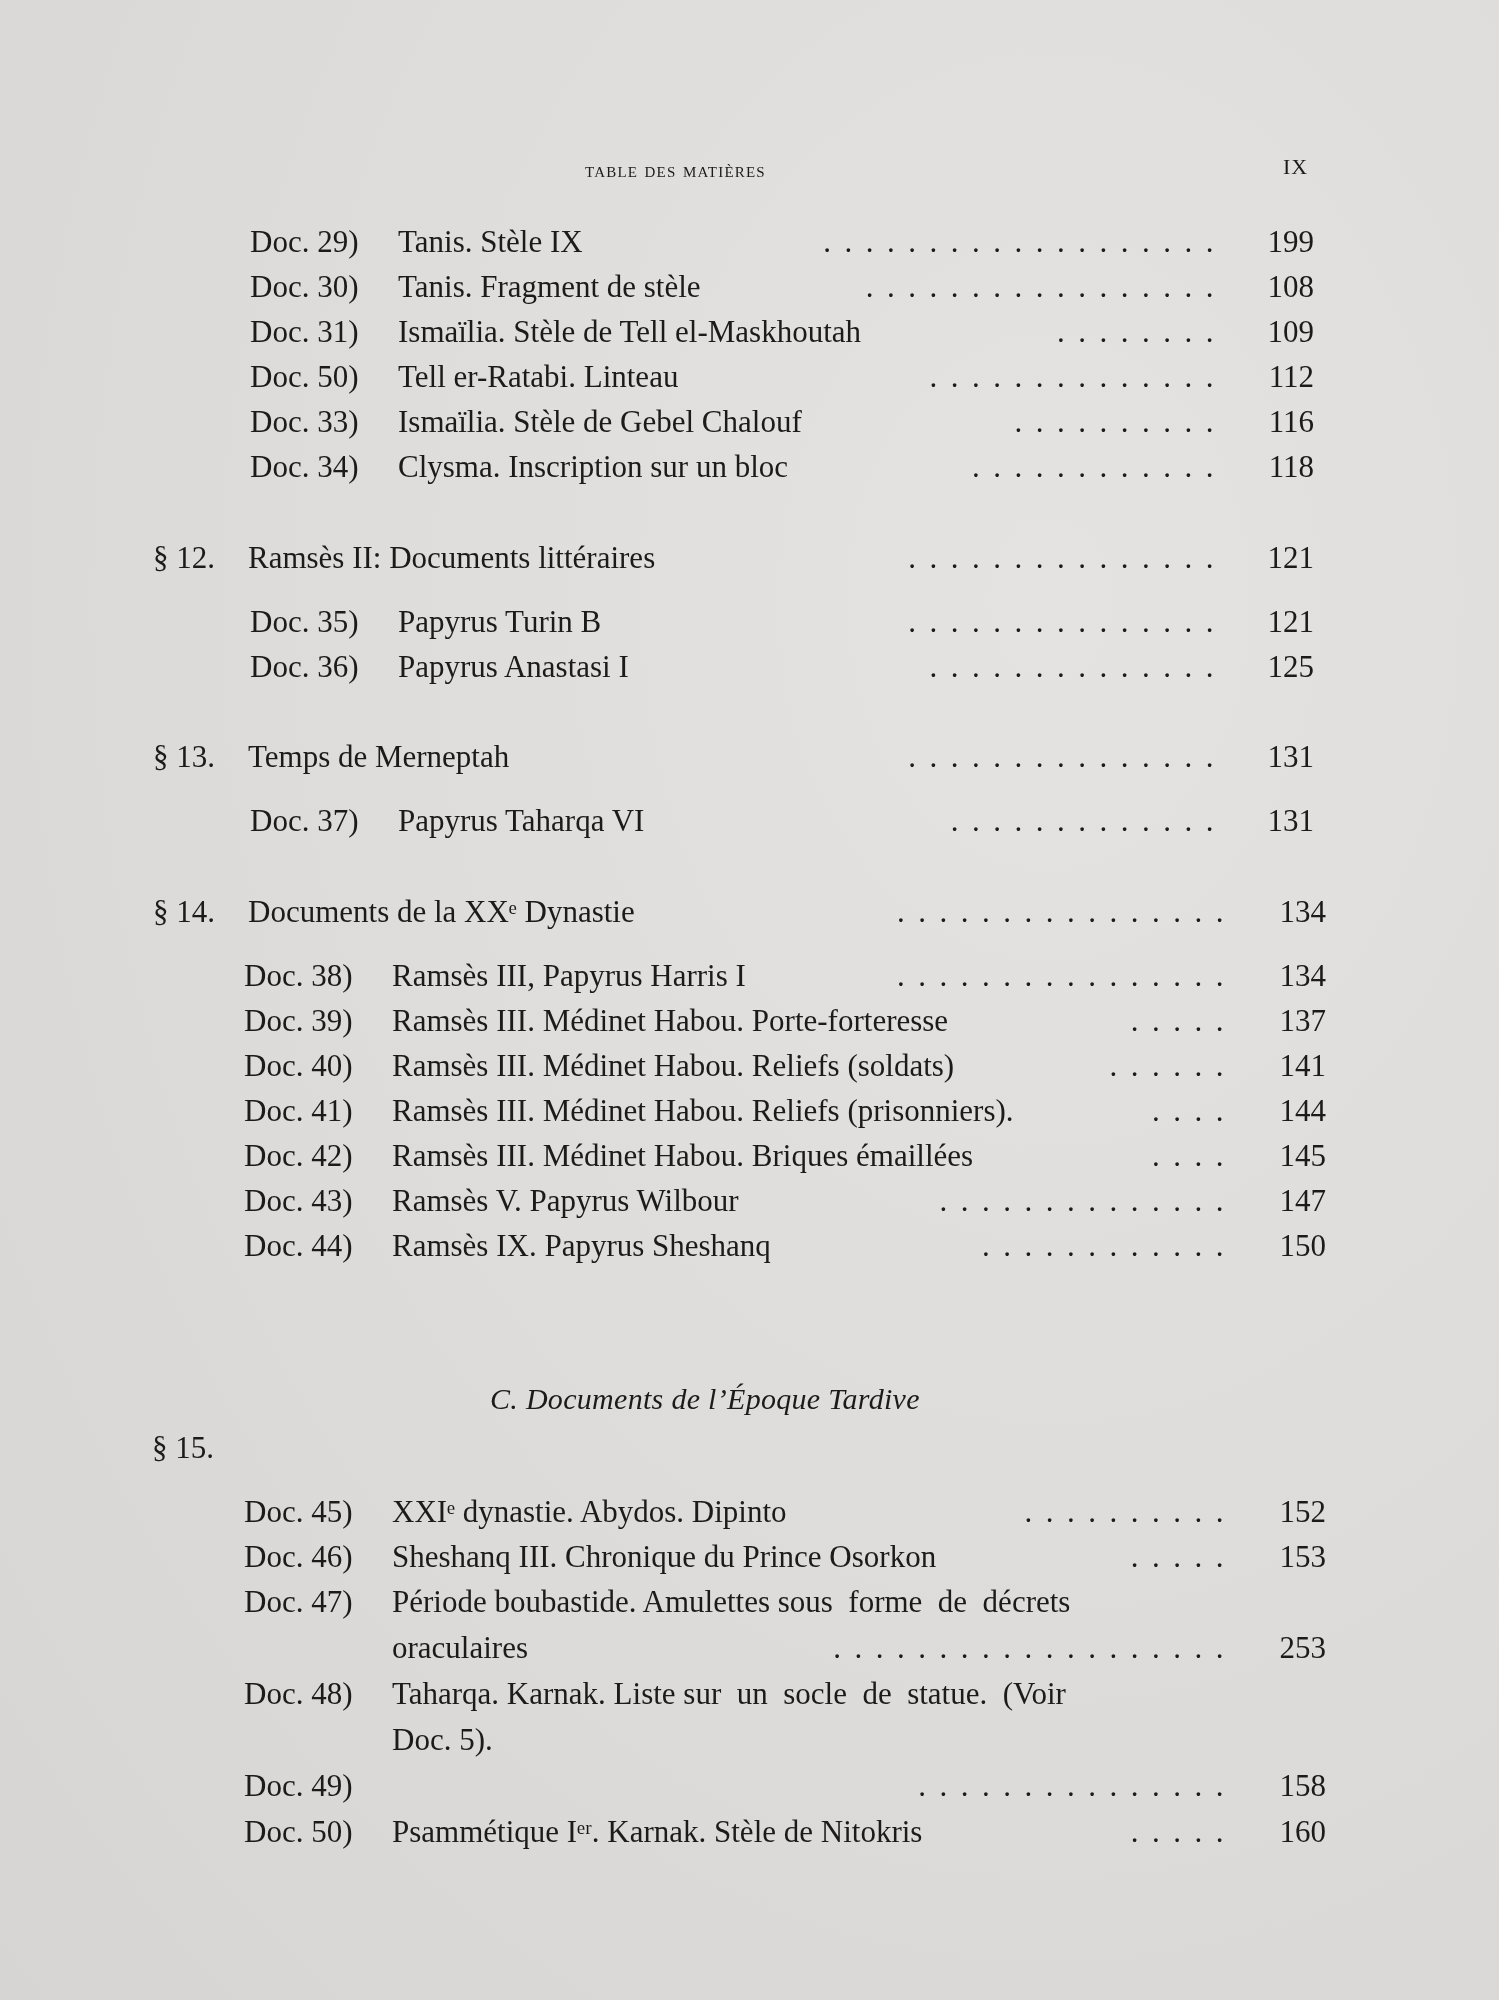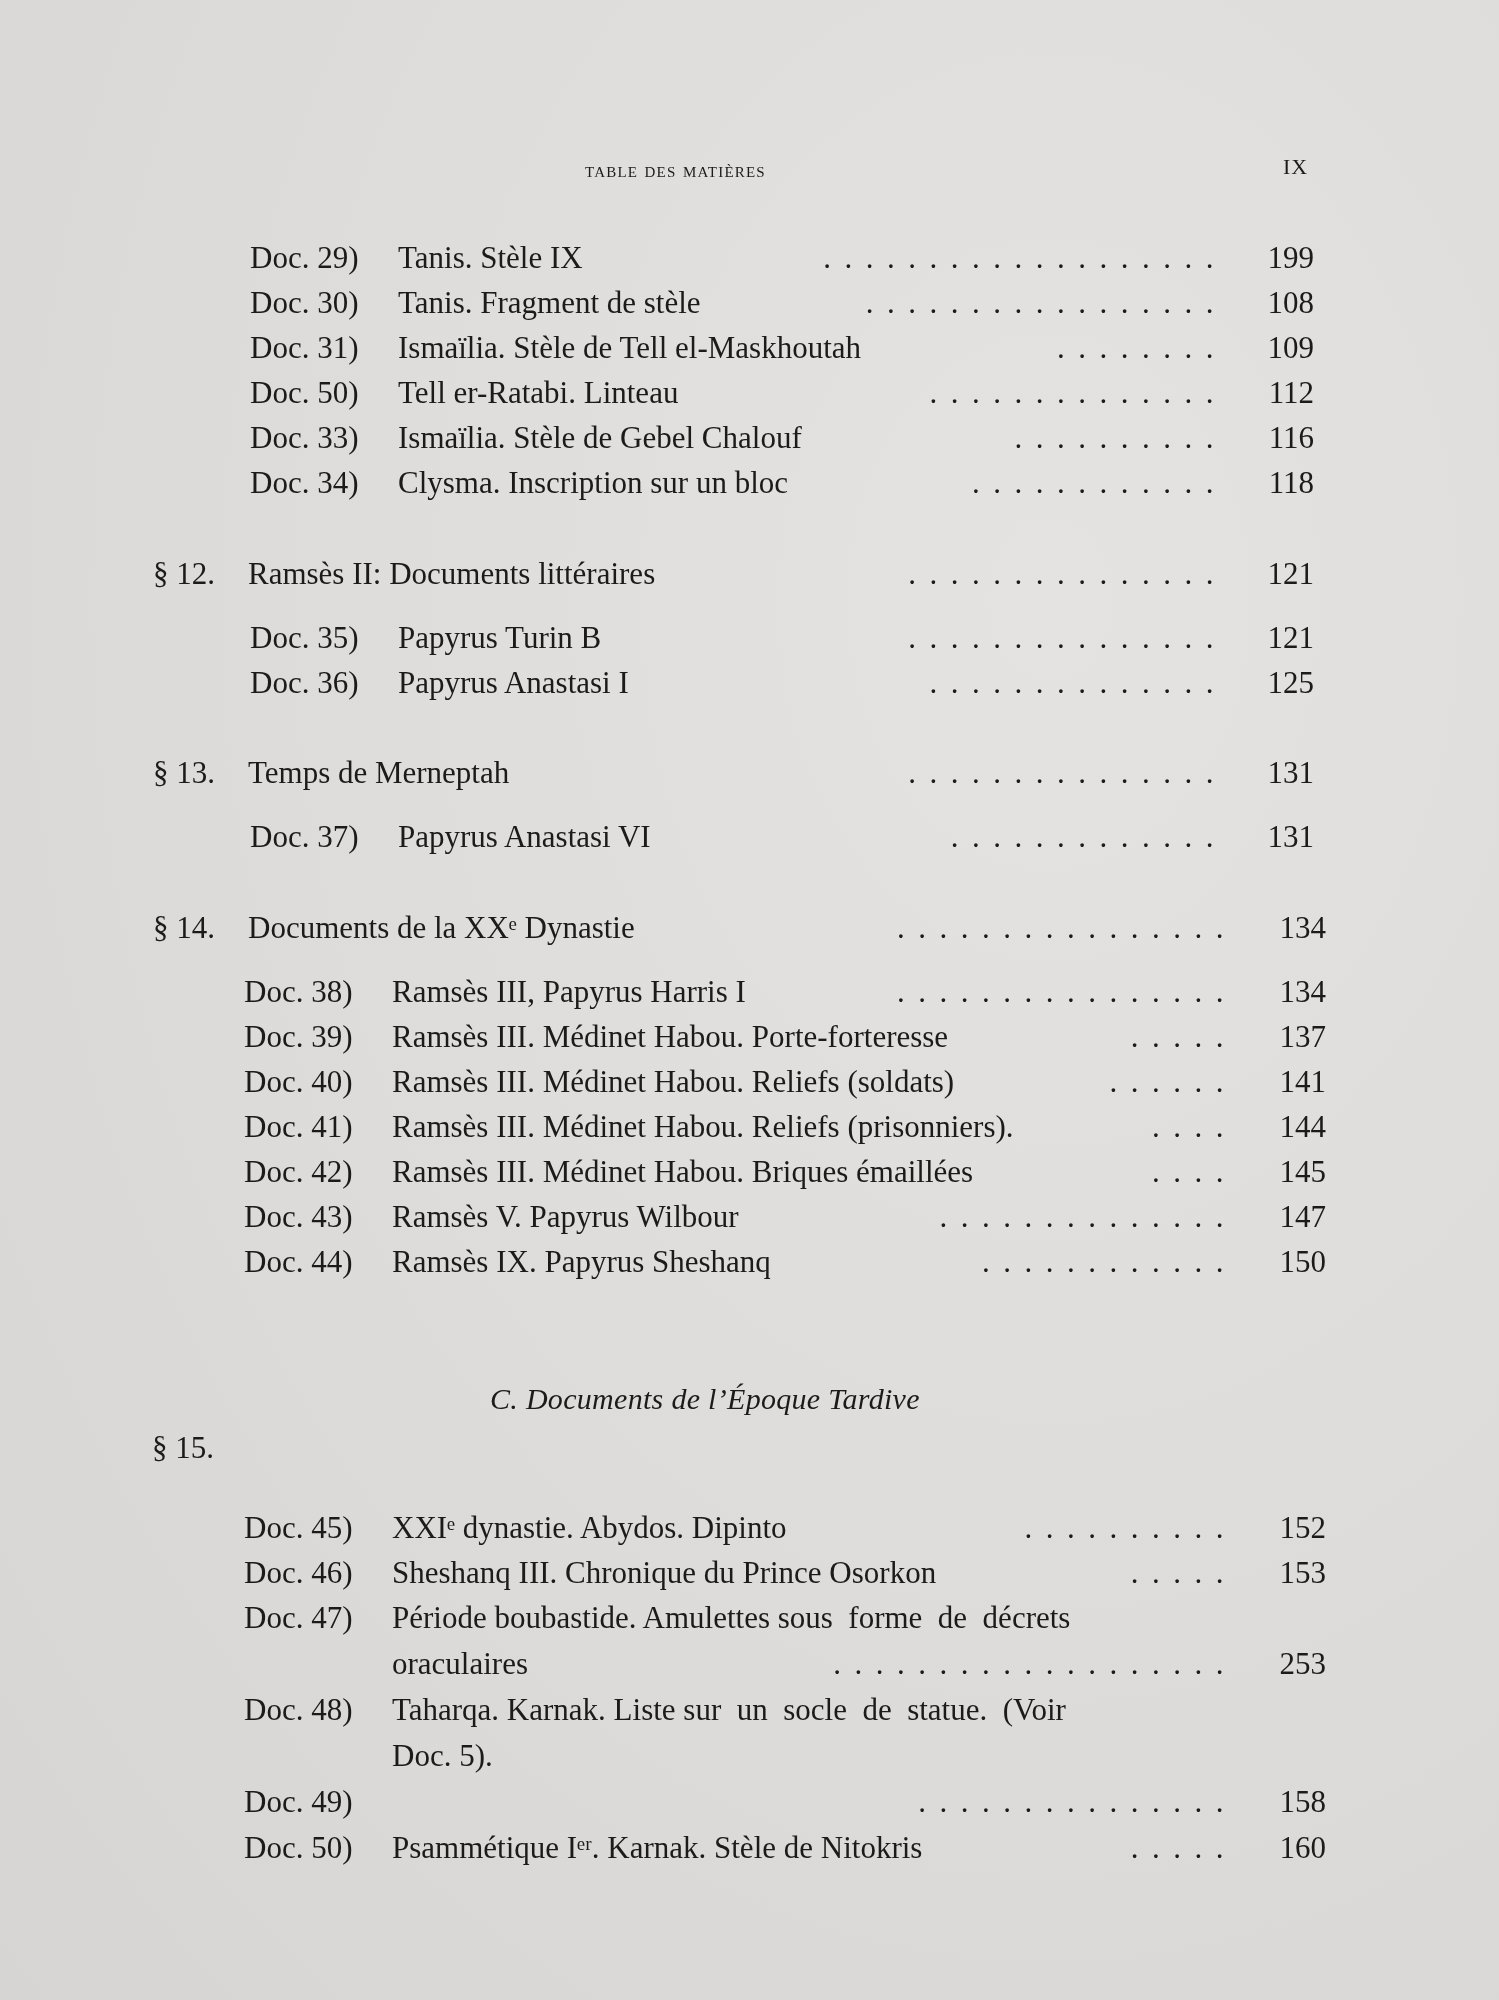--- a/index.html
+++ b/index.html
@@ -46,21 +46,20 @@
       width: 1499px;
     }
     .row {
       position: absolute;
       left: 0;
       width: 1499px;
       height: 44px;
       font-size: 31px;
       line-height: 44px;
       white-space: nowrap;
-      margin-top: 16px;
     }
     .row .doc-label {
       position: absolute;
       left: 250px;
     }
     .row .doc-title {
       position: absolute;
       left: 398px;
     }
     .row .sec-label {
@@ -171,21 +170,21 @@
   </div>
 
   <div class="row" style="top:735px">
     <span class="sec-label">§ 13.</span>
     <span class="sec-title">Temps de Merneptah</span>
     <span class="leader">...............</span>
     <span class="pg">131</span>
   </div>
   <div class="row" style="top:799px">
     <span class="doc-label">Doc. 37)</span>
-    <span class="doc-title">Papyrus Anastasi VI</span>
+    <span class="doc-title">Papyrus Taharqa VI</span>
     <span class="leader">.............</span>
     <span class="pg">131</span>
   </div>
 
   <div class="row rows-late" style="top:890px">
     <span class="sec-label">§ 14.</span>
     <span class="sec-title">Documents de la XXᵉ Dynastie</span>
     <span class="leader">................</span>
     <span class="pg">134</span>
   </div>

